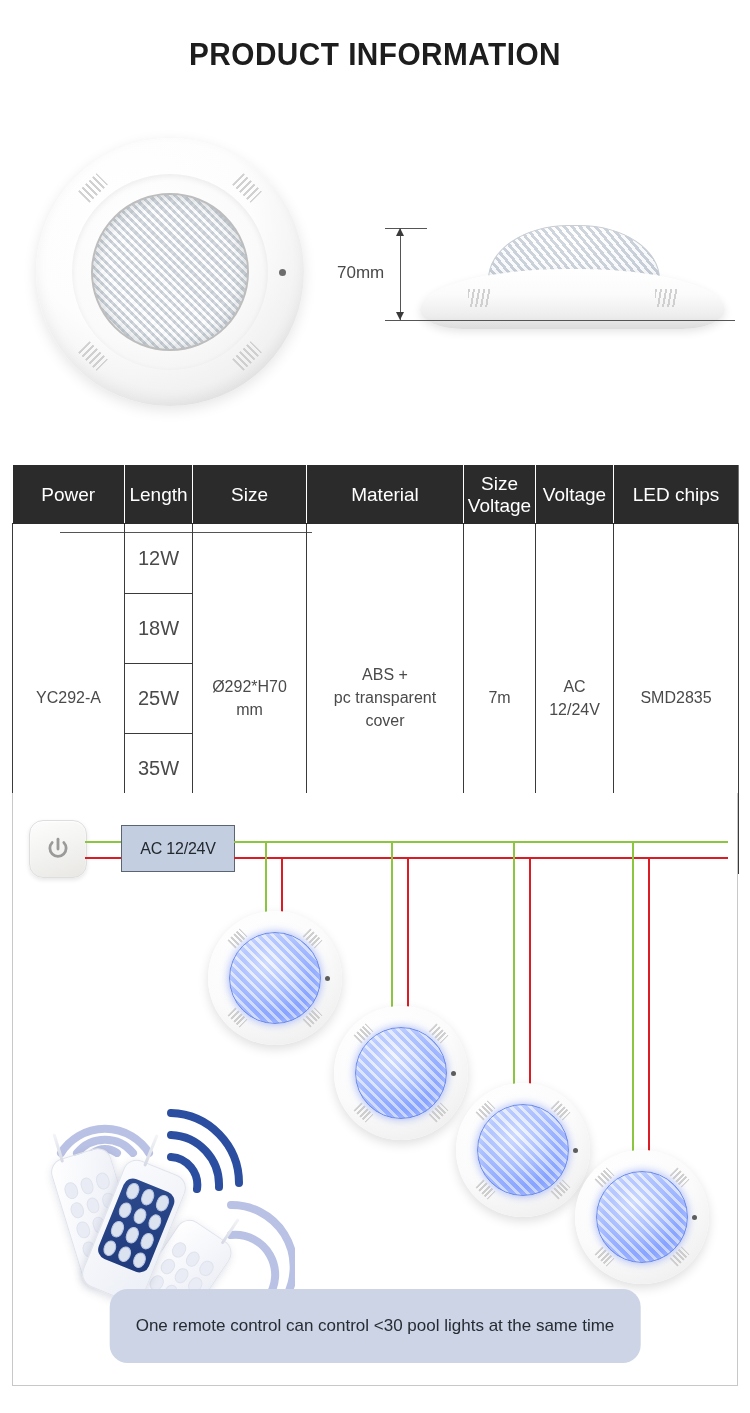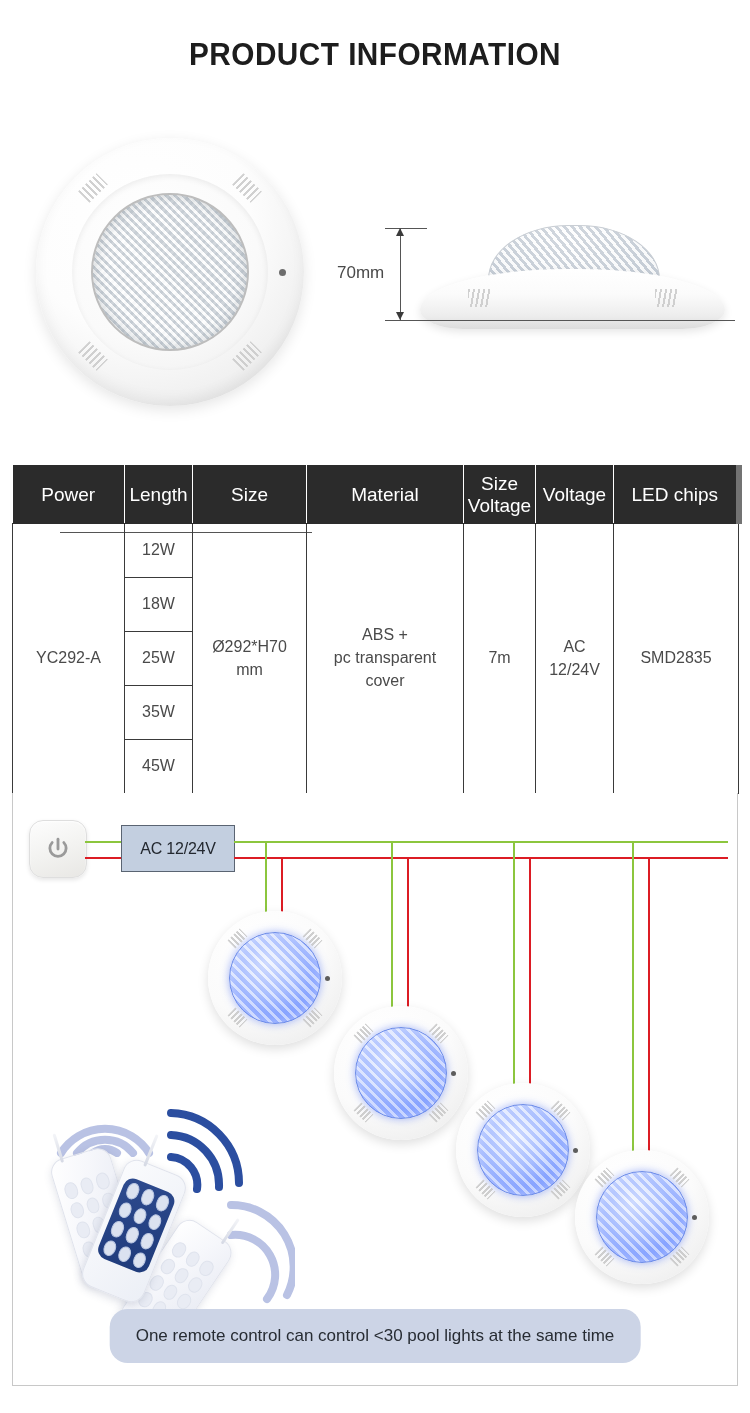--- a/index.html
+++ b/index.html
@@ -130,31 +130,31 @@
     font-weight: 400;
     font-size: 19px;
     height: 58px;
     border-right: 1px solid #ffffff;
     border-top: 1px solid #2b2b2b;
     border-bottom: 1px solid #2b2b2b;
     vertical-align: middle;
     line-height: 1.12;
     padding: 2px 3px;
   }
-  .spec-table th:last-child { border-right: 6px solid #737373; }
+  .spec-table th:last-child { border-right: 1px solid #737373; }
   .spec-table td {
     border: 1px solid #3a3a3a;
     text-align: center;
     vertical-align: middle;
     font-size: 16px;
     color: #4a4a4a;
     line-height: 1.42;
     padding: 4px 5px;
   }
-  .spec-table td.power-cell { height: 54px; font-size: 16px; }
+  .spec-table td.power-cell { height: 70px; font-size: 20px; }
   .col-model   { width: 112px; }
   .col-power   { width: 68px; }
   .col-size    { width: 114px; }
   .col-mat     { width: 157px; }
   .col-cable   { width: 72px; }
   .col-volt    { width: 78px; }
   .col-chips   { width: 125px; }
 
   
   .diagram {
@@ -254,21 +254,21 @@
     border-radius: 10px;
   }
   .remote-main .keys .key {
     background: #dbe2f0; border: 1px solid #b9c6e2;
   }
   .wave { position: absolute; }
 
   .caption {
     position: absolute; left: 50%; transform: translateX(-50%);
     bottom: 22px;
-    padding: 17px 26px;
+    padding: 27px 26px;
     border-radius: 18px;
     background: #ccd4e6;
     color: #272c33;
     font-size: 17px;
     white-space: nowrap;
   }
 </style>
 </head>
 <body>
 

